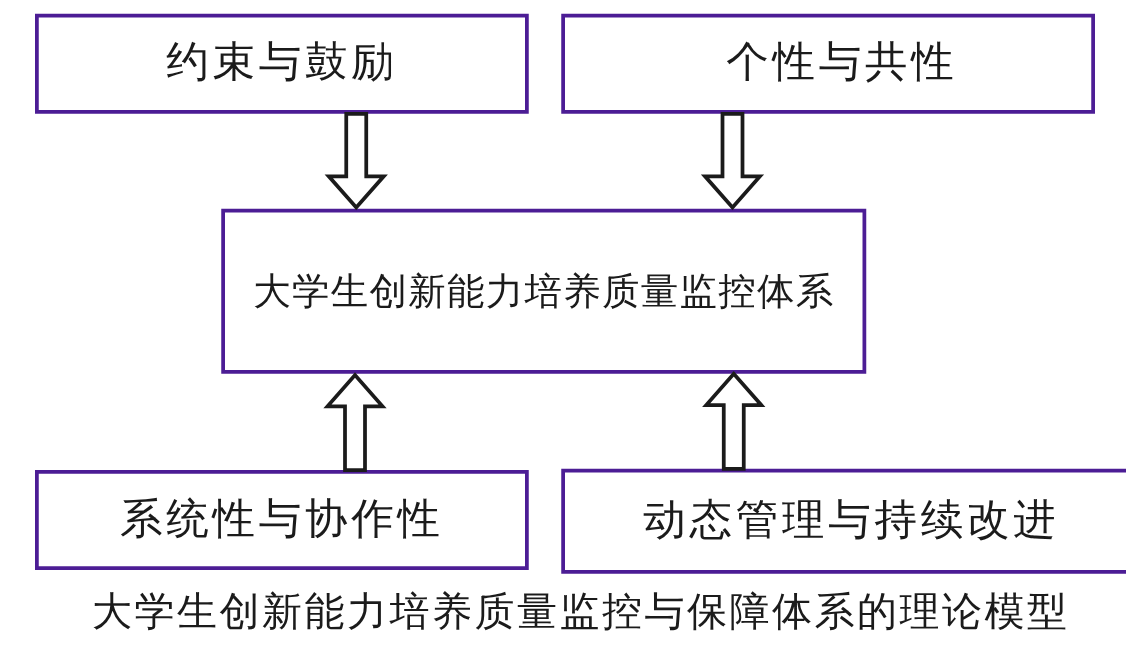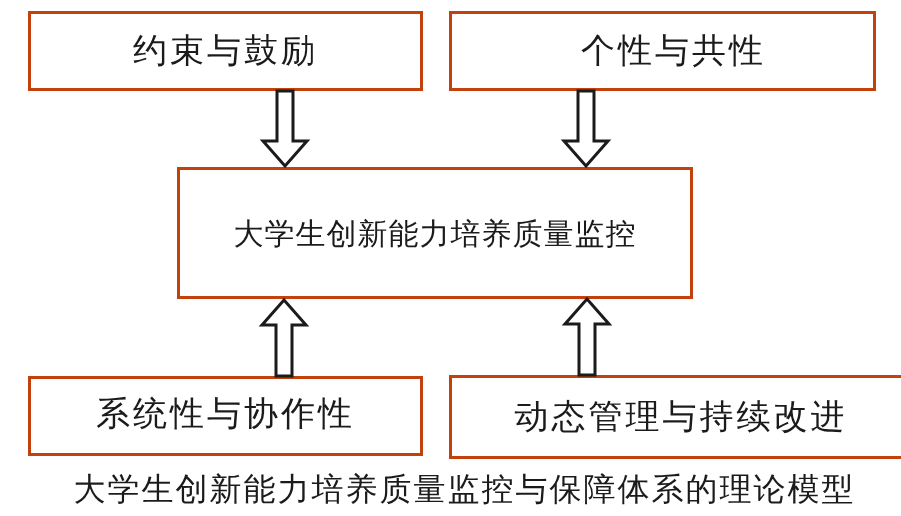--- a/index.html
+++ b/index.html
@@ -12,42 +12,42 @@
     width: 901px;
     height: 516px;
     background: #ffffff;
     overflow: hidden;
     font-family: "Liberation Serif", serif;
     color: #1b1b1b;
   }
   .node {
     position: absolute;
     box-sizing: border-box;
-    border: 3px solid #c2410c;
+    border: 3px solid #4c1d95;
     background: #ffffff;
     display: flex;
     align-items: center;
     justify-content: center;
     text-align: center;
   }
   .node .label {
     font-size: 34px;
     letter-spacing: 3px;
     white-space: nowrap;
     line-height: 1;
   }
   .node-top-left    { left: 28px;  top: 11px;  width: 395px; height: 80px; }
   .node-top-right   { left: 449px; top: 11px;  width: 427px; height: 80px; padding-left: 22px; }
   .node-center      { left: 177px; top: 167px; width: 516px; height: 132px; flex-direction: row; }
   .node-center .label {
     font-size: 30px;
     letter-spacing: 1px;
     line-height: 47px;
   }
-  .node-bottom-left  { left: 28px;  top: 376px; width: 395px; height: 80px; font-family: Liberation Mono, monospace; }
+  .node-bottom-left  { left: 28px;  top: 376px; width: 395px; height: 80px; }
   .node-bottom-right { left: 449px; top: 375px; width: 464px; height: 84px; }
   .arrows-layer {
     position: absolute;
     left: 0; top: 0;
     width: 901px;
     height: 516px;
     pointer-events: none;
   }
   .arrows-layer polygon {
     fill: #ffffff;
@@ -77,20 +77,21 @@
   <div class="node node-top-left">
     <span class="label">约束与鼓励</span>
   </div>
 
   <div class="node node-top-right">
     <span class="label">个性与共性</span>
   </div>
 
   <div class="node node-center">
     <span class="label">大学生创新能力培养质量监控</span>
+    <span class="label">体系</span>
   </div>
 
   <div class="node node-bottom-left">
     <span class="label">系统性与协作性</span>
   </div>
 
   <div class="node node-bottom-right">
     <span class="label">动态管理与持续改进</span>
   </div>
 

